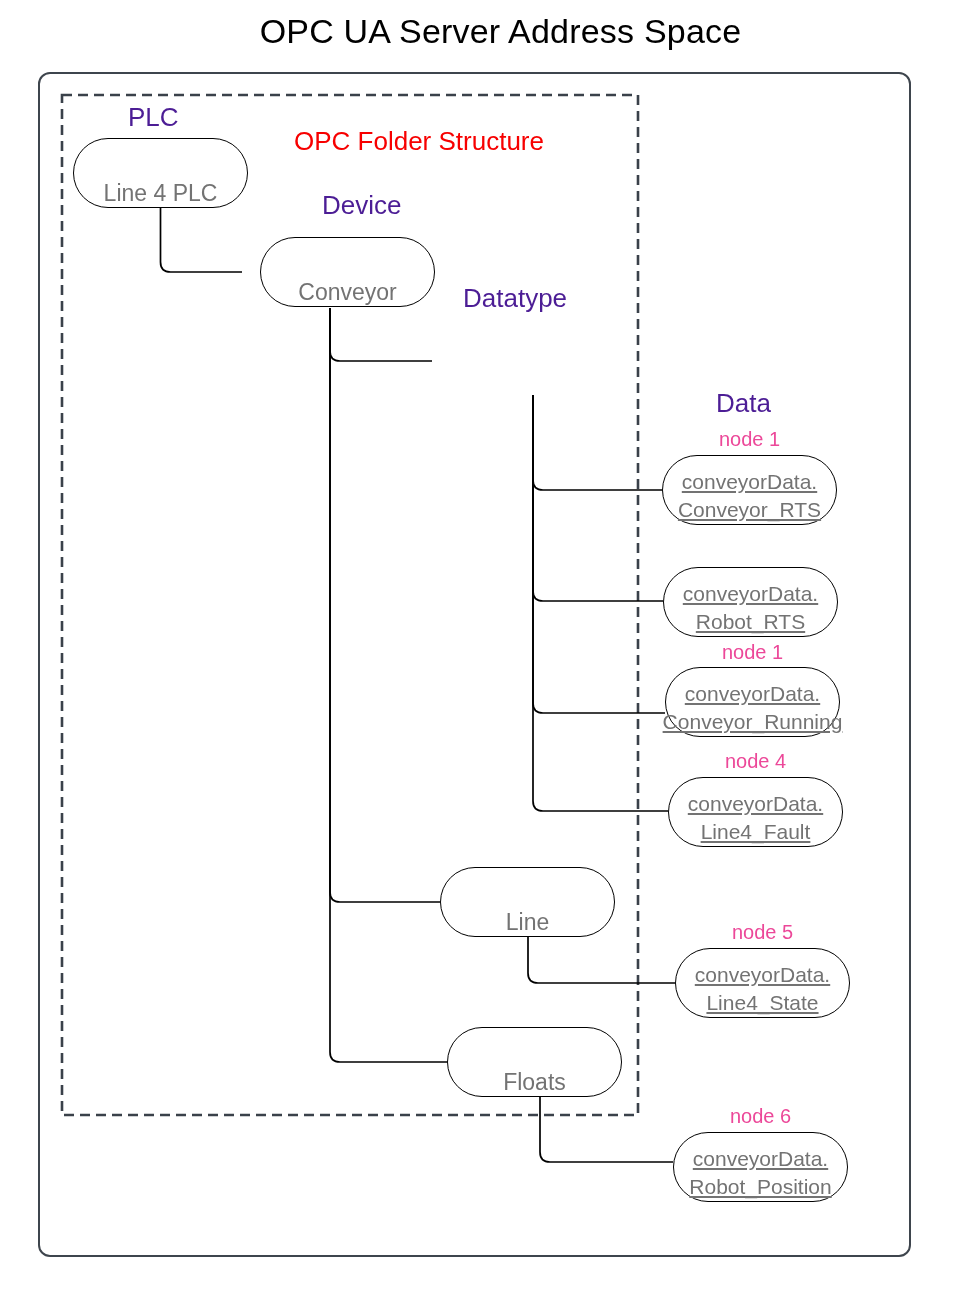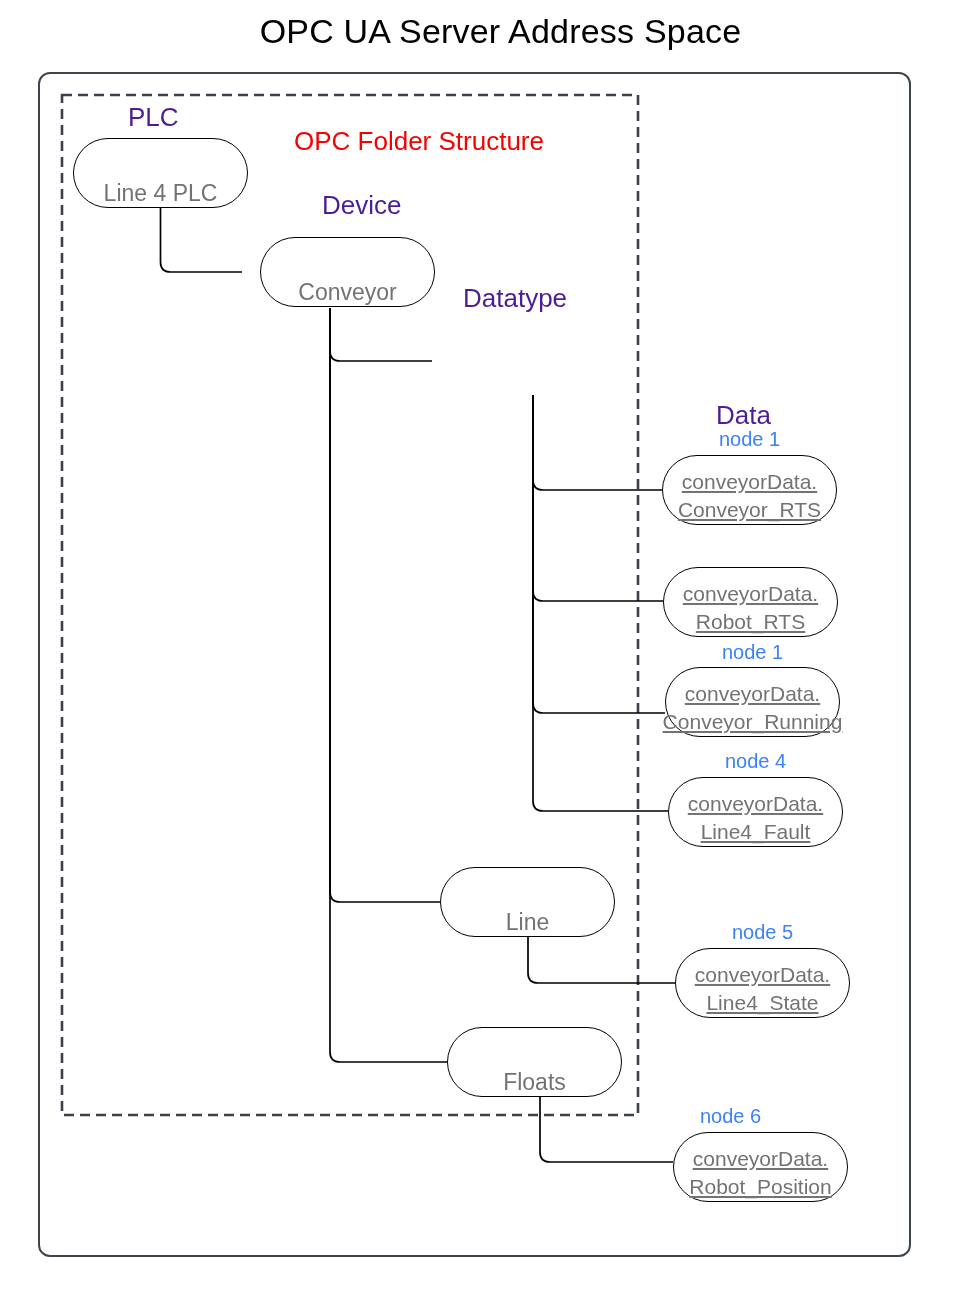--- a/index.html
+++ b/index.html
@@ -13,21 +13,21 @@
   }
   .outer-box{
     position:absolute;left:38px;top:72px;width:869px;height:1181px;
     border:2.5px solid #3e454d;border-radius:12px;background:transparent;
   }
   .edge-layer{position:absolute;left:0;top:0;width:955px;height:1304px;}
   .col-label{position:absolute;font-size:26px;color:#4c1d95;white-space:nowrap;}
   .lbl-plc{left:128px;top:102px;}
   .lbl-device{left:287px;top:190px;margin-left:35px;}
   .lbl-datatype{left:463px;top:283px;}
-  .lbl-data{left:716px;top:388px;margin-top:12px;}
+  .lbl-data{left:716px;top:388px;}
   .red-note{position:absolute;left:294px;top:126px;font-size:26px;color:#f70000;white-space:nowrap;}
   .pill{
     position:absolute;width:175px;height:70px;box-sizing:border-box;
     border:1.7px solid #000;border-radius:35px;background:#fff;
     display:flex;align-items:flex-end;justify-content:center;text-align:center;
     color:#737373;
   }
   .folder-pill{font-size:23px;}
   .data-pill{font-size:21px;text-decoration:underline;}
   .data-pill .pill-text span{display:block;line-height:28px;white-space:nowrap;}
@@ -35,27 +35,27 @@
   .p-conveyor{left:260px;top:237px;}
   .p-bools{left:432px;top:325px;}
   .p-dints{left:440px;top:867px;}
   .p-floats{left:447px;top:1027px;}
   .p-node1{left:662px;top:455px;}
   .p-node2{left:663px;top:567px;}
   .p-node3{left:665px;top:667px;}
   .p-node4{left:668px;top:777px;}
   .p-node5{left:675px;top:948px;}
   .p-node6{left:673px;top:1132px;}
-  .node-caption{position:absolute;width:175px;text-align:center;font-size:20px;color:#3b82f6;}
+  .node-caption{position:absolute;width:175px;text-align:center;font-size:20px;color:#ec4899;}
   .c-node1{left:662px;top:428px;}
   .c-node2{left:663px;top:556px;margin-top:9px;}
   .c-node3{left:665px;top:641px;}
   .c-node4{left:668px;top:750px;}
   .c-node5{left:675px;top:921px;}
-  .c-node6{left:643px;top:1105px;}
+  .c-node6{left:673px;top:1105px;}
 </style>
 </head>
 <body>
 
 <div class="canvas">
 
   <div class="page-title">OPC UA Server Address Space</div>
 
   <div class="outer-box"></div>
 

